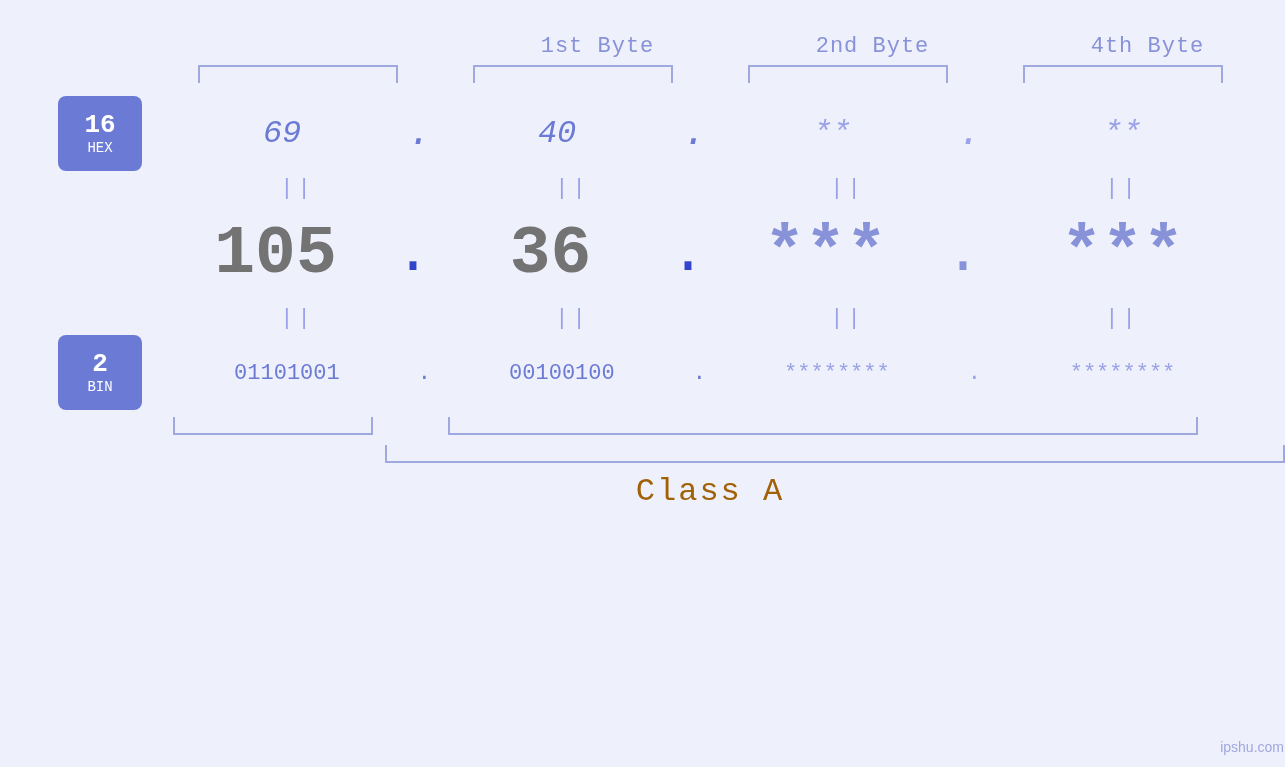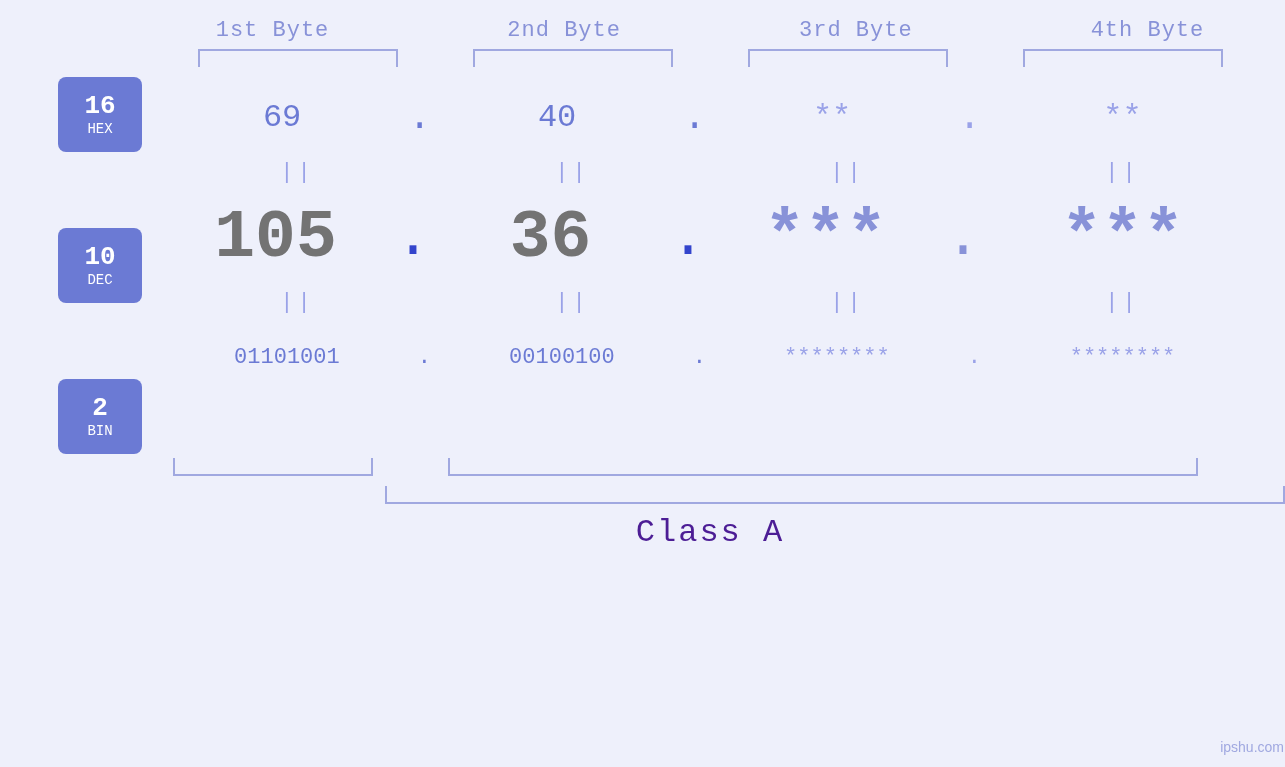--- a/index.html
+++ b/index.html
@@ -19,22 +19,22 @@
       position: relative;
       display: flex;
       flex-direction: column;
       align-items: center;
     }
 
     
     .byte-headers {
       display: flex;
       width: 100%;
-      justify-content: space-between;
-      padding-top: 18px;
+      justify-content: flex-end;
+      padding-top: 34px;
       padding-left: 135px;
     }
 
     .byte-header {
       width: 275px;
       text-align: center;
       color: #8892d8;
       font-size: 22px;
       font-family: 'Courier New', Courier, monospace;
       letter-spacing: 1px;
@@ -198,21 +198,21 @@
       display: flex;
       width: 100%;
       padding-left: 135px;
       justify-content: center;
       margin-top: 10px;
     }
 
     .class-label {
       font-size: 32px;
       font-family: 'Courier New', Courier, monospace;
-      color: #4c1d95;
+      color: #a16207;
       letter-spacing: 2px;
       text-align: center;
       width: 1050px;
     }
 
     
     .watermark {
       position: absolute;
       bottom: 12px;
       right: 1px;
@@ -257,21 +257,20 @@
 
   </style>
 </head>
 <body>
 
 <div class="container">
 
   <div class="byte-headers">
     <div class="byte-header">1st Byte</div>
     <div class="byte-header">2nd Byte</div>
-    <div class="byte-header">3rd Byte</div>
     <div class="byte-header">4th Byte</div>
   </div>
 
   <div class="bracket-row">
     <div class="bracket">
       <div class="bracket-line"></div>
     </div>
     <div class="bracket">
       <div class="bracket-line"></div>
     </div>
@@ -284,34 +283,30 @@
   </div>
 
   <div class="rows-wrapper">
 
     <div class="badge-col">
       <div class="badge">
         <span class="badge-num">16</span>
         <span class="badge-label">HEX</span>
       </div>
       <div style="height:60px;"></div>
-      <div class="badge">
-        <span class="badge-num">10</span>
-        <span class="badge-label">DEC</span>
-      </div>
       <div style="height:60px;"></div>
       <div class="badge">
         <span class="badge-num">2</span>
         <span class="badge-label">BIN</span>
       </div>
     </div>
 
     <div class="rows-data">
 
-      <div class="inline-row" style="height:80px; align-items:center;">
+      <div class="inline-row" style="height:80px; align-items:center;font-style:italic;">
         <div class="cell-and-dot">
           <div class="cell-inner">
             <span class="cell-value hex-val">69</span>
           </div>
           <span style="font-size:38px; color:#6b7ad4; font-family:'Courier New'; margin-left:4px; margin-right:4px;">.</span>
         </div>
         <div class="cell-and-dot">
           <div class="cell-inner">
             <span class="cell-value hex-val">40</span>
           </div>

